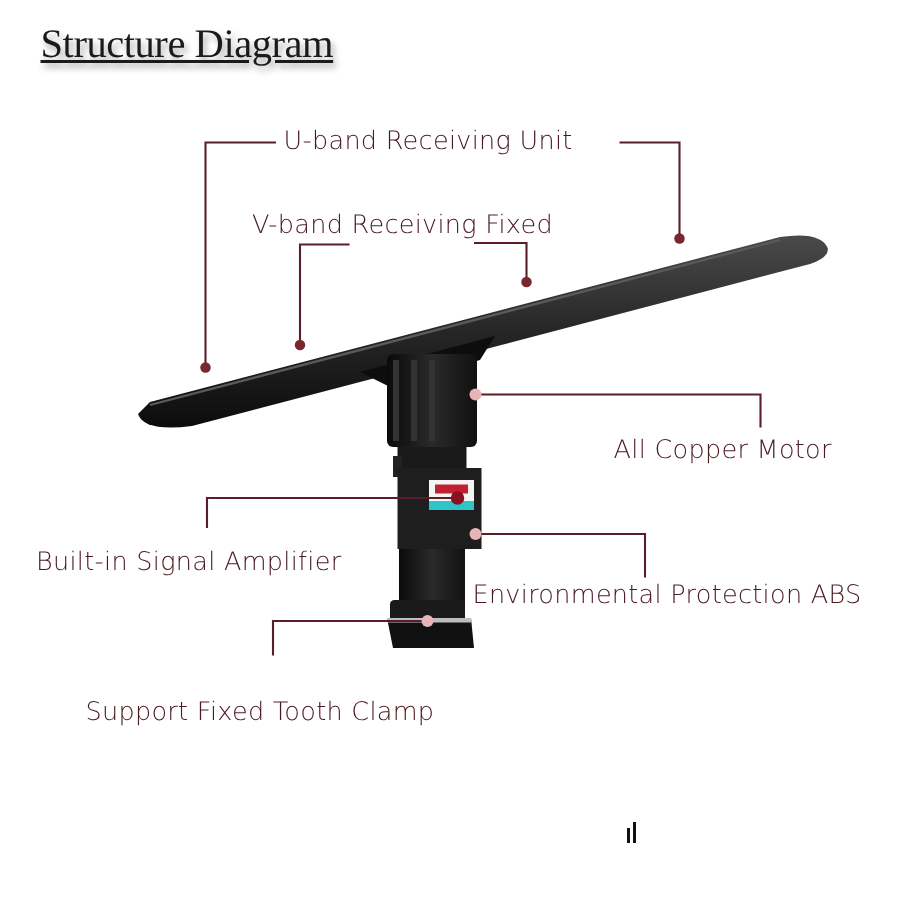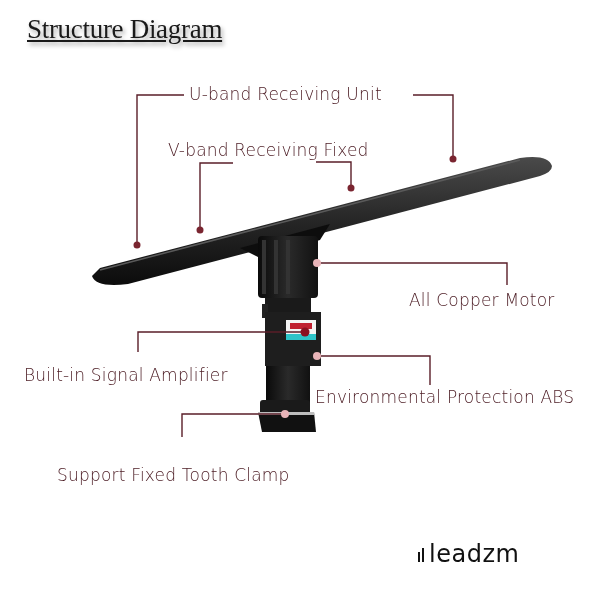--- a/index.html
+++ b/index.html
@@ -89,14 +89,14 @@
 </svg>
 
 <div class="label" style="left:189px; top:84px;">U-band Receiving Unit</div>
 <div class="label" style="left:168px; top:140px;">V-band Receiving Fixed</div>
 <div class="label" style="left:409px; top:290px;">All Copper Motor</div>
 <div class="label" style="left:24px; top:353px;margin-top:12px;">Built-in Signal Amplifier</div>
 <div class="label" style="left:315px; top:387px;">Environmental Protection ABS</div>
 <div class="label" style="left:57px; top:441px;margin-top:24px;">Support Fixed Tooth Clamp</div>
 
 <div class="brand">
-  <span class="bars"><i style="height:10px"></i><i style="height:14px"></i></span><span>leadzm</span>
+  <span class="bars"><i style="height:10px"></i><i style="height:14px"></i></span>
 </div>
 
 </body></html>

